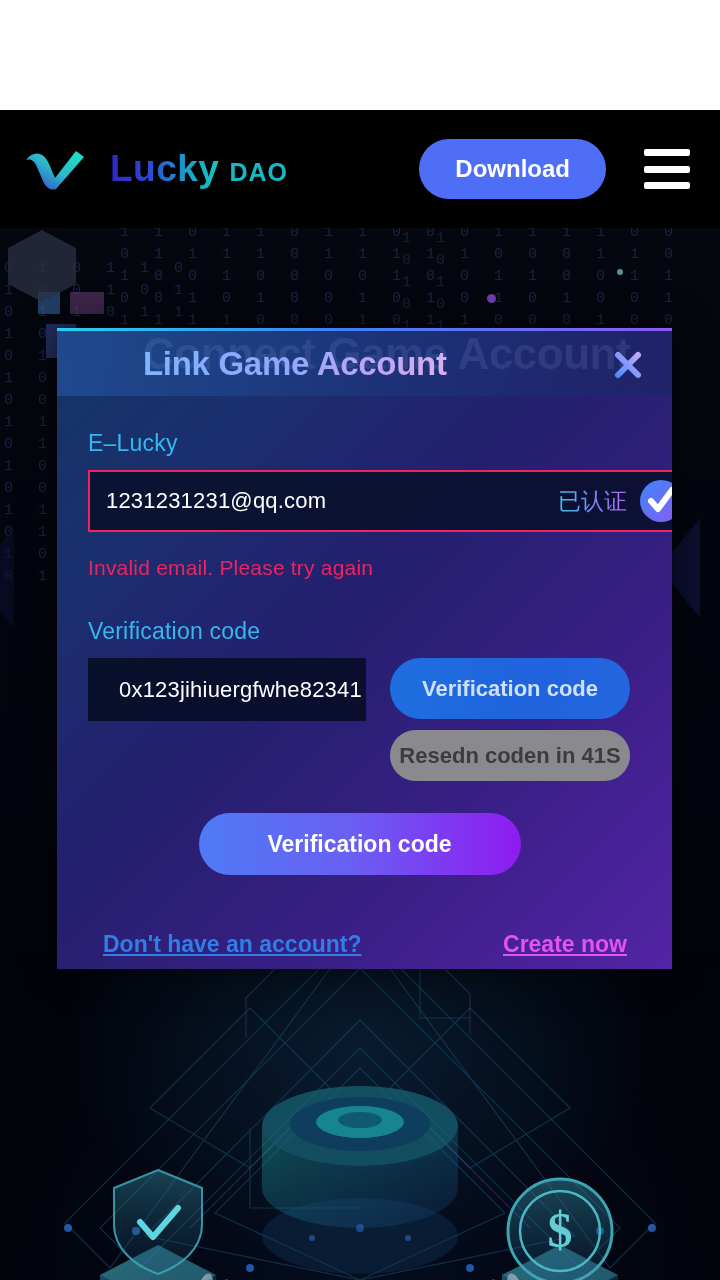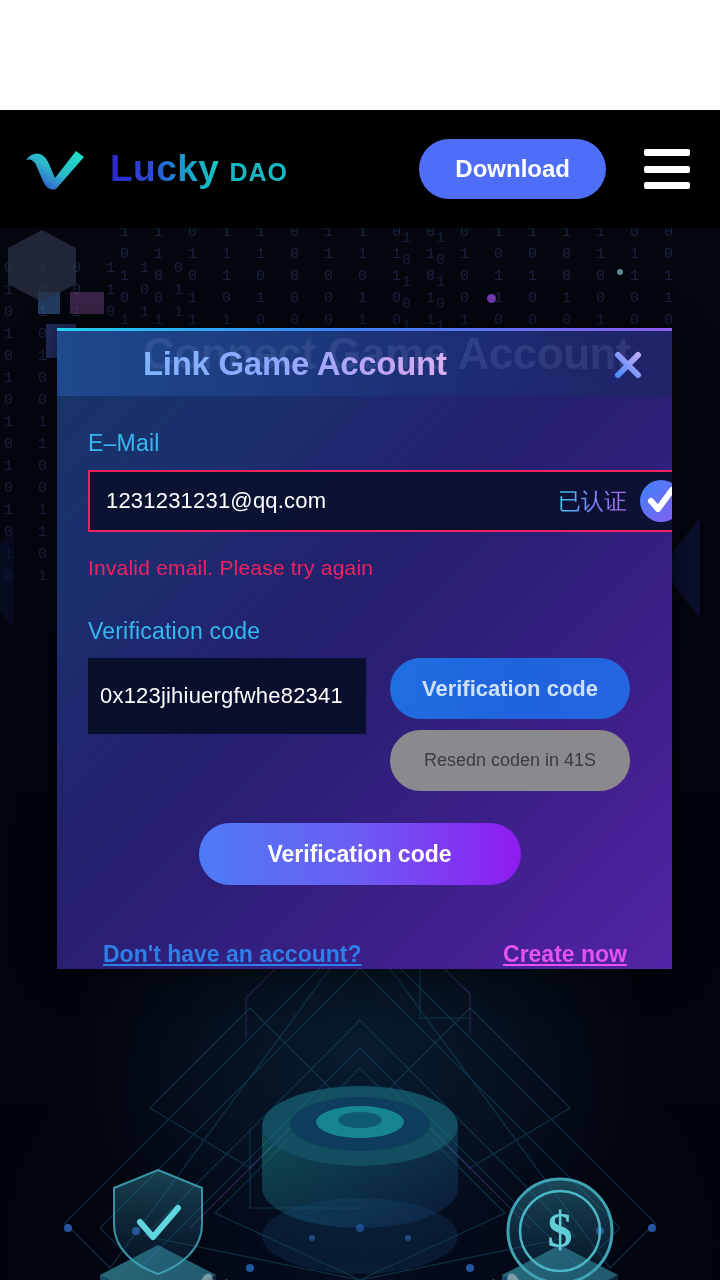--- a/index.html
+++ b/index.html
@@ -113,36 +113,36 @@
     font-size:23px; margin-right:12px;
     background:linear-gradient(90deg,#3ec8f0 0%,#7f7ef2 55%,#b06ef0 100%);
     -webkit-background-clip:text; background-clip:text; color:transparent;
   }
   .verified-badge { width:44px; height:44px; display:block; }
 
   .error-text { font-size:21px; color:#f0225f; margin-top:24px; letter-spacing:.2px; }
 
   .code-row { display:flex; align-items:flex-start; }
   .code-input {
-    width:278px; height:76px;
+    width:278px; height:63px;
     background:rgba(7,14,38,.92); border:none;
-    display:flex; align-items:center; padding-left:12px;
+    display:flex; align-items:center; padding-left:31px;
   }
   .code-value { font-size:22px; color:#ffffff; letter-spacing:.2px; }
 
   .side-buttons { margin-left:24px; display:flex; flex-direction:column; gap:11px; }
   .btn-verif-blue {
     width:240px; height:61px; border:none; border-radius:31px; cursor:pointer;
     background:linear-gradient(100deg,#1f6fe0 0%,#1f63dd 55%,#2466de 100%);
     color:#cfe0fb; font-size:22px; font-weight:700;
     font-family:"Liberation Sans", sans-serif;
   }
   .btn-resend {
-    width:240px; height:61px; border:none; border-radius:31px; cursor:not-allowed;
-    background:#8a8a8e; color:#3c3c3e; font-size:18px; font-weight:400;
+    width:240px; height:51px; border:none; border-radius:31px; cursor:not-allowed;
+    background:#8a8a8e; color:#3c3c3e; font-size:22px; font-weight:700;
     font-family:"Liberation Sans", sans-serif;
   }
 
   .submit-wrap { margin-top:32px; display:flex; justify-content:center; padding-right:10px; }
   .btn-submit {
     width:322px; height:62px; border:none; border-radius:32px; cursor:pointer;
     background:linear-gradient(90deg,#4e7bf5 0%,#6a5ef3 48%,#8f1bf0 100%);
     color:#ffffff; font-size:23px; font-weight:700;
     font-family:"Liberation Sans", sans-serif;
   }
@@ -351,21 +351,21 @@
               <stop offset="1" stop-color="#c0a9fb"></stop>
             </linearGradient>
           </defs>
           <path d="M6 6 L26 26 M26 6 L6 26" stroke="url(#xg)" stroke-width="6" stroke-linecap="round"></path>
         </svg>
       </div>
     </div>
 
     <div class="modal-body">
 
-      <div class="field-label">E–Mail</div>
+      <div class="field-label">E–Lucky</div>
 
       <div class="email-box">
         <span class="email-value" title="1231231231@qq.com">1231231231@qq.com</span>
         <span class="verified-text">已认证</span>
         <span>
           <svg class="verified-badge" viewBox="0 0 44 44">
             <defs>
               <linearGradient id="bg1" x1="0" y1="0" x2="1" y2="1">
                 <stop offset="0" stop-color="#3d84fb"></stop>
                 <stop offset="100%" stop-color="#8a5cf0"></stop>

